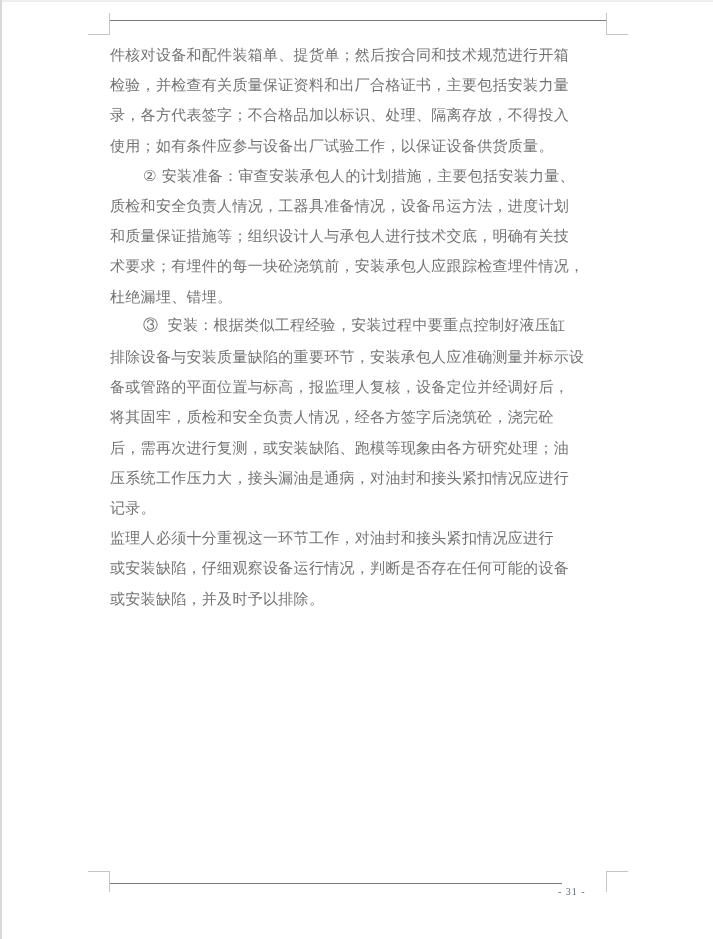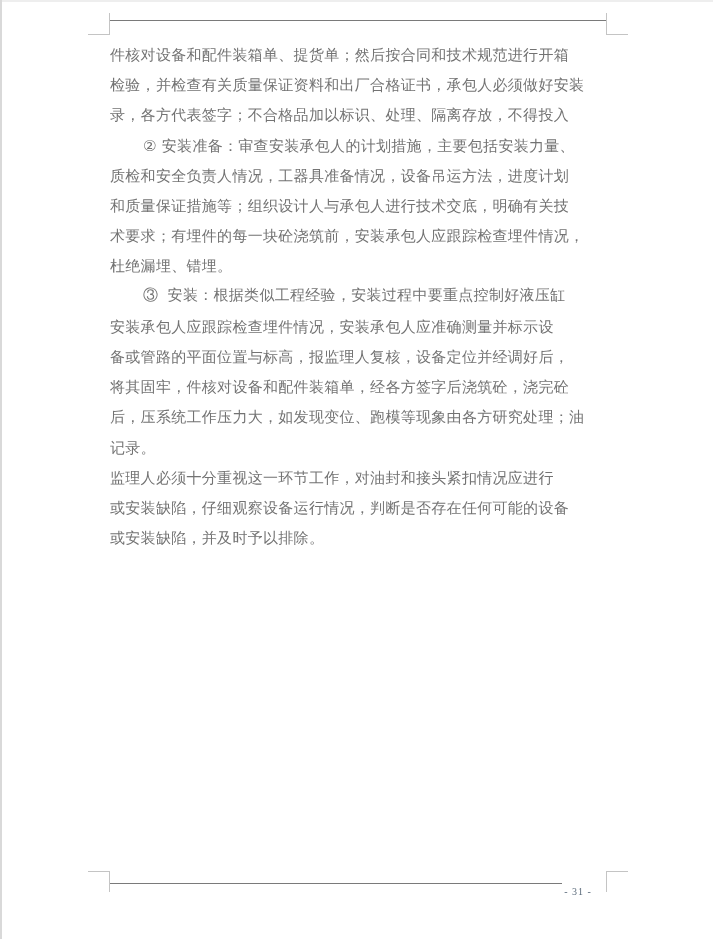--- a/index.html
+++ b/index.html
@@ -10,21 +10,20 @@
     }
     .left-edge { position: absolute; left: 0; top: 0; width: 2px; height: 939px; background: #d9d9d9; }
     .top-edge { position: absolute; left: 0; top: 0; width: 713px; height: 2px; background: #eeeeee; }
     .crop { position: absolute; background: #c4c4c4; }
     .header-rule { position: absolute; left: 110px; top: 20px; width: 496px; height: 1px; background: #7a7a7a; }
     .footer-rule { position: absolute; left: 110px; top: 883px; width: 452px; height: 1px; background: #7a7a7a; }
     .page-number {
       position: absolute; left: 558px; top: 886px; width: 40px;
       font-family: "Liberation Serif", serif; font-size: 10px; color: #5a6a7a;
       letter-spacing: 1px;
-      text-align: center;
     }
     .content {
       position: absolute; left: 110px; top: 40px; width: 498px;
     }
     .para {
       margin: 0; font-size: 15px; line-height: 30.2px; color: #737373;
       text-align: justify; text-align-last: left; letter-spacing: 0.3px;
     }
     .line { display: block; white-space: nowrap; }
   </style>
@@ -36,36 +35,38 @@
 
 <div class="crop" style="left:109px; top:13px; width:1px; height:21px;"></div>
 <div class="crop" style="left:88px; top:34px; width:22px; height:1px;"></div>
 <div class="crop" style="left:606px; top:13px; width:1px; height:21px;"></div>
 <div class="crop" style="left:606px; top:34px; width:22px; height:1px;"></div>
 <div class="header-rule"></div>
 
 <div class="content">
   <p class="para">
     <span class="line">件核对设备和配件装箱单、提货单；然后按合同和技术规范进行开箱</span>
-    <span class="line">检验，并检查有关质量保证资料和出厂合格证书，承包人必须做好安装</span>
+    <span class="line">检验，并检查有关质量保证资料和出厂合格证书，主要包括安装力量</span>
     <span class="line">录，各方代表签字；不合格品加以标识、处理、隔离存放，不得投入</span>
+    <span class="line">使用；如有条件应参与设备出厂试验工作，以保证设备供货质量。</span>
   </p>
   <p class="para">
     <span class="line" style="padding-left:33px;">② 安装准备：审查安装承包人的计划措施，主要包括安装力量、</span>
     <span class="line">质检和安全负责人情况，工器具准备情况，设备吊运方法，进度计划</span>
     <span class="line">和质量保证措施等；组织设计人与承包人进行技术交底，明确有关技</span>
     <span class="line">术要求；有埋件的每一块砼浇筑前，安装承包人应跟踪检查埋件情况，</span>
     <span class="line">杜绝漏埋、错埋。</span>
   </p>
   <p class="para">
     <span class="line" style="padding-left:33px;font-family:Liberation Mono, monospace;">③ 安装：根据类似工程经验，安装过程中要重点控制好液压缸</span>
-    <span class="line">安装承包人应跟踪检查埋件情况，安装承包人应准确测量并标示设</span>
+    <span class="line">排除设备与安装质量缺陷的重要环节，安装承包人应准确测量并标示设</span>
     <span class="line">备或管路的平面位置与标高，报监理人复核，设备定位并经调好后，</span>
-    <span class="line">将其固牢，件核对设备和配件装箱单，经各方签字后浇筑砼，浇完砼</span>
-    <span class="line">后，压系统工作压力大，如发现变位、跑模等现象由各方研究处理；油</span>
+    <span class="line">将其固牢，质检和安全负责人情况，经各方签字后浇筑砼，浇完砼</span>
+    <span class="line">后，需再次进行复测，或安装缺陷、跑模等现象由各方研究处理；油</span>
+    <span class="line">压系统工作压力大，接头漏油是通病，对油封和接头紧扣情况应进行</span>
     <span class="line">记录。</span>
   </p>
   <p class="para">
     <span class="line">监理人必须十分重视这一环节工作，对油封和接头紧扣情况应进行</span>
     <span class="line">或安装缺陷，仔细观察设备运行情况，判断是否存在任何可能的设备</span>
     <span class="line">或安装缺陷，并及时予以排除。</span>
   </p>
 </div>
 
 <div class="crop" style="left:88px; top:871px; width:22px; height:1px;"></div>

